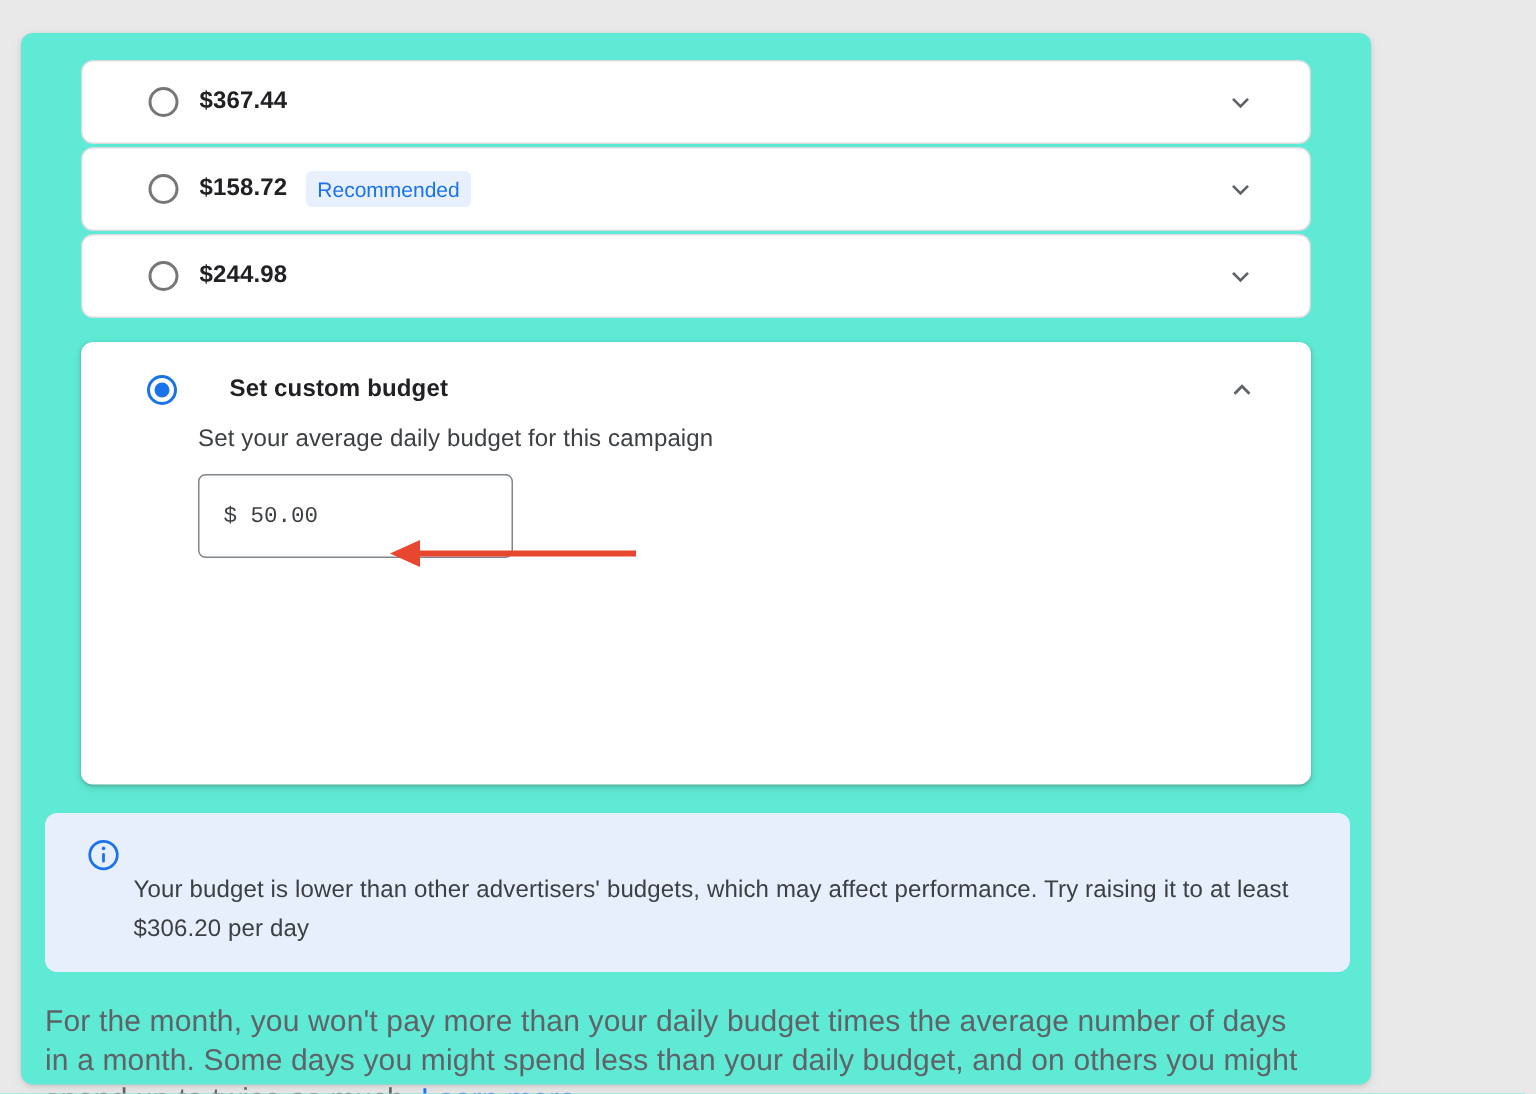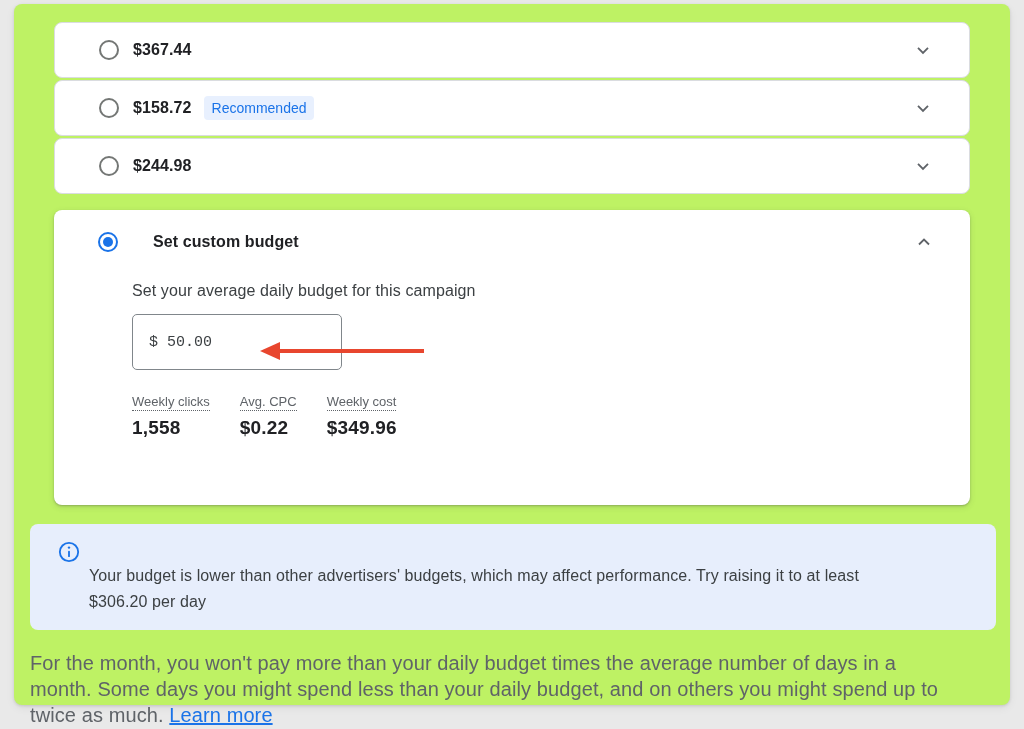--- a/index.html
+++ b/index.html
@@ -5,23 +5,23 @@
   * { margin: 0; padding: 0; box-sizing: border-box; }
   html, body { width: 1024px; height: 729px; overflow: hidden; }
   body {
     background: #e9e9e9;
     font-family: "Liberation Sans", sans-serif;
     color: #202124;
     position: relative;
   }
   .card {
     position: absolute;
-    left: 14px; top: 4px;
-    width: 996px; height: 701px;
-    background: #bef264;
+    left: 14px; top: 22px;
+    width: 900px; height: 701px;
+    background: #5eead4;
     border-radius: 8px;
     box-shadow: 0 1px 3px rgba(0,0,0,0.12), 0 3px 10px rgba(0,0,0,0.06);
   }
   .options-area { padding: 18px 26px 0 26px; }
 
   .option-row {
     height: 56px;
     margin: 0 14px 2px 14px;
     border: 1px solid #dadce0;
     border-radius: 8px;
@@ -76,21 +76,21 @@
   }
   .panel-header {
     display: flex;
     align-items: center;
     cursor: pointer;
     gap: 21px;
   }
   .panel-header .amount { font-size: 16px; }
   .panel-body { margin-left: 34px; }
   .desc {
-    margin-top: 30px;
+    margin-top: 14px;
     font-size: 16px;
     color: #3c4043;
     letter-spacing: 0.1px;
   }
   .budget-input {
     margin-top: 14px;
     width: 210px;
     height: 56px;
     border: 1px solid #80868b;
     border-radius: 5px;
@@ -220,34 +220,20 @@
         <svg class="chev" viewBox="0 0 24 24">
           <path d="M6 15l6-6 6 6" fill="none" stroke="#5f6368" stroke-width="2.2"></path>
         </svg>
       </div>
 
       <div class="panel-body">
         <div class="desc">Set your average daily budget for this campaign</div>
 
         <input class="budget-input" type="text" value="$ 50.00" style="">
 
-        <div class="stats">
-          <div class="stat">
-            <span class="stat-label">Weekly clicks</span>
-            <div class="stat-value">1,558</div>
-          </div>
-          <div class="stat">
-            <span class="stat-label">Avg. CPC</span>
-            <div class="stat-value">$0.22</div>
-          </div>
-          <div class="stat">
-            <span class="stat-label">Weekly cost</span>
-            <div class="stat-value">$349.96</div>
-          </div>
-        </div>
       </div>
 
       <div class="arrow">
         <div class="head"></div>
         <div class="shaft"></div>
       </div>
     </div>
   </div>
 
   <div class="banner">

